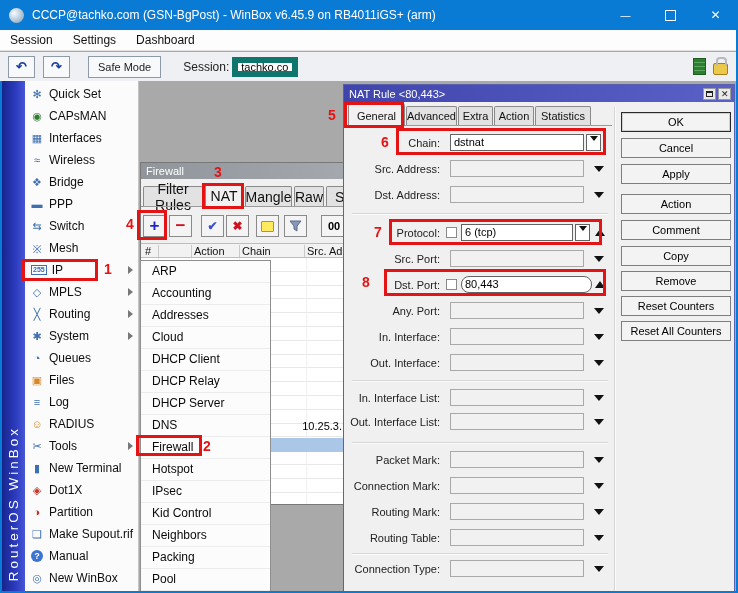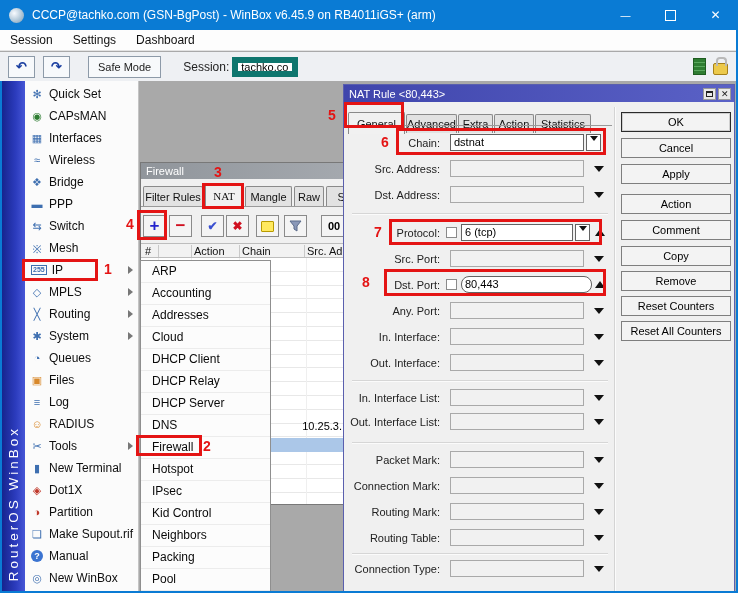--- a/index.html
+++ b/index.html
@@ -44,21 +44,21 @@
   .icn.manual{width:12px;height:12px;margin:0 6px 0 2px;background:#3b74d1;border-radius:50%;color:#fff;font-size:9px;font-weight:bold;line-height:12px;}
   .icn-ip{flex:none;font-size:7px;font-weight:bold;color:#3e6fb0;border:1px solid #3e6fb0;line-height:8px;padding:0 1px;margin:0 5px 0 2px;}
   .subarrow{position:absolute;right:5px;top:7px;width:0;height:0;border-left:5px solid #777;border-top:4px solid transparent;border-bottom:4px solid transparent;}
 
   
   .mdi{position:absolute;left:139px;top:81px;width:597px;height:510px;background:#a9a9a9;}
 
   
   .fw{position:absolute;left:1px;top:81px;width:594px;height:343px;background:#f0f0f0;border:1px solid #787878;z-index:1;}
   .fw-title{height:16px;background:linear-gradient(90deg,#90959b,#cbced3);color:#fff;font-size:11px;display:flex;align-items:center;padding-left:5px;}
-  .ftab{position:absolute;height:20px;top:23px;border:1px solid #8a8a8a;border-bottom:none;background:#e2e2e2;font-size:11px;display:flex;align-items:center;justify-content:center;border-radius:2px 2px 0 0;color:#111;text-align:center;}
+  .ftab{position:absolute;height:20px;top:23px;border:1px solid #8a8a8a;border-bottom:none;background:#e2e2e2;font-size:14px;display:flex;align-items:center;justify-content:center;border-radius:2px 2px 0 0;color:#111;text-align:center;}
   .ftab.sel{background:#f1f1f1;top:21px;height:23px;z-index:2;}
   .fw-tabline{position:absolute;left:0;right:0;top:43px;border-top:1px solid #9a9a9a;}
   .fbtn{position:absolute;top:52px;width:23px;height:22px;border:1px solid #8a8a8a;background:#f4f4f4;display:flex;align-items:center;justify-content:center;font-size:14px;font-weight:bold;}
   .fb-add{color:#2222cc;font-size:17px;} .fb-rem{color:#d01020;font-size:17px;}
   .fb-en{color:#3a4fd0;font-size:12px;} .fb-dis{color:#d01020;font-size:12px;}
   .note-ico{width:13px;height:11px;background:#ffe95e;border:1px solid #b89a00;border-radius:1px;}
   .fb-cnt{font-size:11px;color:#000;}
   .fw-header{position:absolute;left:0;right:0;top:80px;height:15px;background:#f2f2f2;border-top:1px solid #bdbdbd;border-bottom:1px solid #bdbdbd;font-size:11px;color:#111;}
   .fw-header span{position:absolute;top:1px;}
   .hline{position:absolute;top:0;bottom:0;border-left:1px solid #c9c9c9;}
@@ -71,21 +71,21 @@
   .ipmenu{position:absolute;left:1px;top:179px;width:131px;height:331px;background:#fcfcfc;border:1px solid #8f8f8f;z-index:2;}
   .pitem{height:22px;line-height:21px;padding-left:11px;font-size:12px;color:#0a0a0a;border-bottom:1px solid #ececec;white-space:nowrap;}
 
   
   .dlg{position:absolute;left:204px;top:3px;width:392px;height:509px;background:#f0f0f0;border:1px solid #5a5fae;z-index:3;}
   .dlg-title{height:17px;background:linear-gradient(90deg,#3f45ac,#5a61c6);color:#fff;font-size:11px;display:flex;align-items:center;padding:0 3px 0 5px;}
   .dctrls{margin-left:auto;display:flex;}
   .dbtn{width:13px;height:12px;border:1px solid #9a9a9a;background:#e9e9e9;margin-left:2px;position:relative;color:#222;}
   .dbtn.rest::before{content:"";position:absolute;left:2px;top:2px;right:2px;bottom:2px;border:1px solid #222;border-top-width:2px;}
   .dbtn.cls2::before{content:"✕";position:absolute;left:2px;top:0px;font-size:9px;}
-  .dtab{position:absolute;height:19px;top:21px;border:1px solid #8a8a8a;border-bottom:none;background:#e2e2e2;font-size:11px;display:flex;align-items:center;justify-content:center;border-radius:2px 2px 0 0;color:#111;margin-top:8px;}
+  .dtab{position:absolute;height:19px;top:21px;border:1px solid #8a8a8a;border-bottom:none;background:#e2e2e2;font-size:11px;display:flex;align-items:center;justify-content:center;border-radius:2px 2px 0 0;color:#111;}
   .dtab.sel{background:#f1f1f1;top:19px;height:22px;z-index:2;}
   .dlg-tabline{position:absolute;left:2px;width:266px;top:40px;border-top:1px solid #9a9a9a;}
   .dvline{position:absolute;left:270px;top:22px;bottom:0;border-left:1px solid #d4d4d4;border-right:1px solid #fbfbfb;}
   .drow{position:absolute;left:2px;width:268px;height:19px;}
   .dlabel{position:absolute;left:0;top:3px;width:99px;text-align:right;padding-right:5px;font-size:11px;color:#222;white-space:nowrap;}
   .dinput{position:absolute;left:104px;top:0;width:134px;height:17px;border:1px solid #a9a9a9;background:#f1f1f1;font-size:11px;padding:1px 3px;color:#000;}
   .dinput.on{background:#fff;border-color:#636363;}
   .dcheck{position:absolute;left:100px;top:3px;width:11px;height:11px;border:1px solid #8a8a8a;background:#fff;}
   .ddbtn{position:absolute;left:240px;top:0;width:15px;height:17px;border:1px solid #636363;background:#fff;}
   .ddico{width:9px;margin:3px auto 0;border-top:2px solid #111;}
@@ -239,21 +239,21 @@
         <span class="icn">◎</span>
         <span>New WinBox</span>
       </div>
   </div>
 
   <div class="mdi">
 
     <div class="fw">
       <div class="fw-title">Firewall</div>
       <span class="ftab" style="left:2px;width:60px;">Filter Rules</span>
-      <span class="ftab sel" style="left:64px;width:38px;font-family:Liberation Serif, serif;">NAT</span>
+      <span class="ftab sel" style="left:64px;width:38px;">NAT</span>
       <span class="ftab" style="left:104px;width:47px;">Mangle</span>
       <span class="ftab" style="left:153px;width:30px;">Raw</span>
       <span class="ftab" style="left:185px;width:40px;">Ser</span>
       <div class="fw-tabline"></div>
       <span class="fbtn fb-add" style="left:2px;">+</span>
       <span class="fbtn fb-rem" style="left:28px;">−</span>
       <span class="fbtn fb-en" style="left:60px;">✔</span>
       <span class="fbtn fb-dis" style="left:85px;">✖</span>
       <span class="fbtn" style="left:115px;">
           <span class="note-ico"></span>

